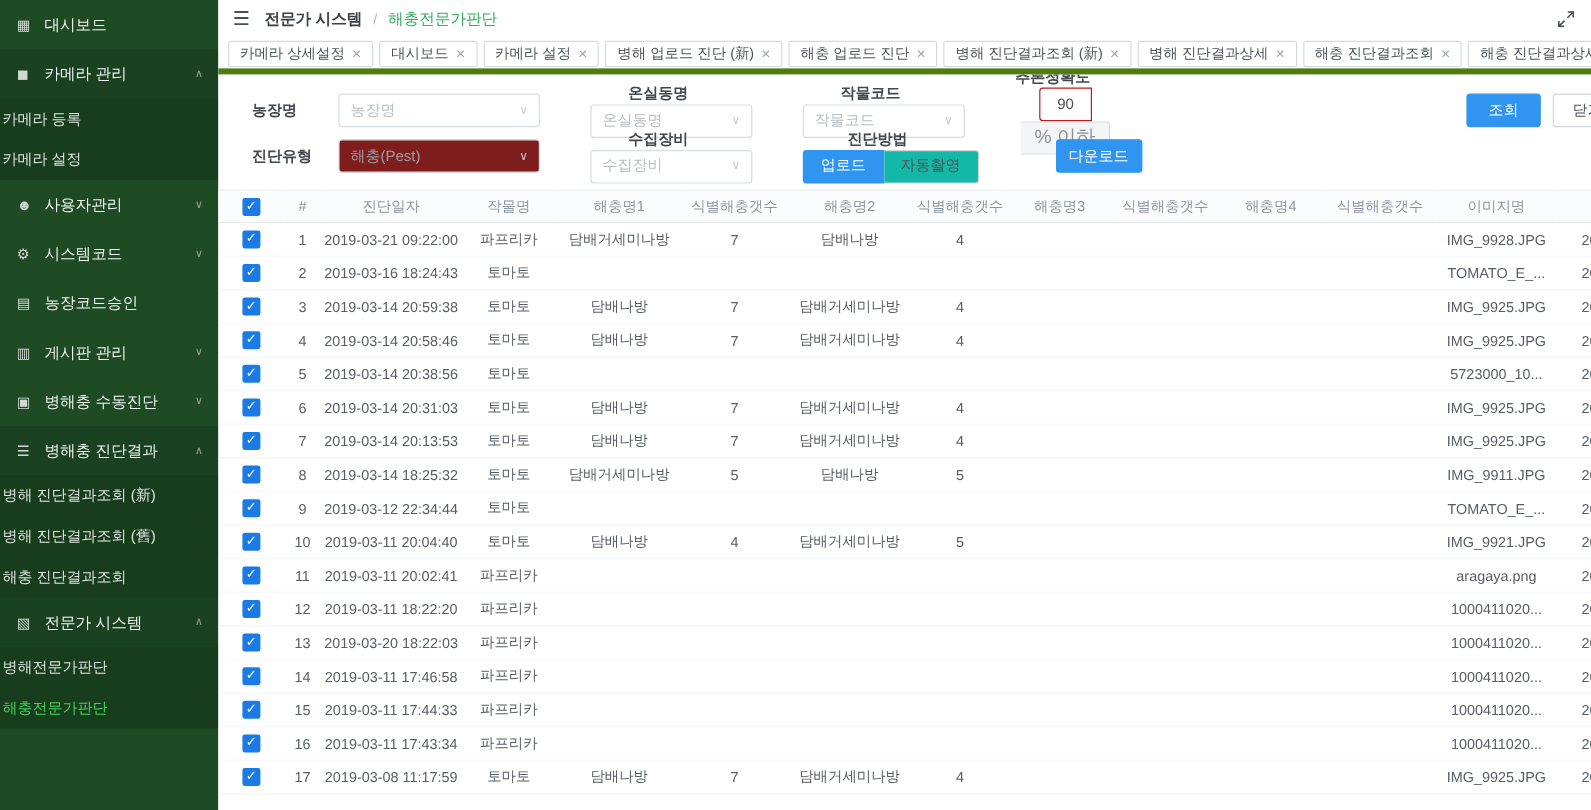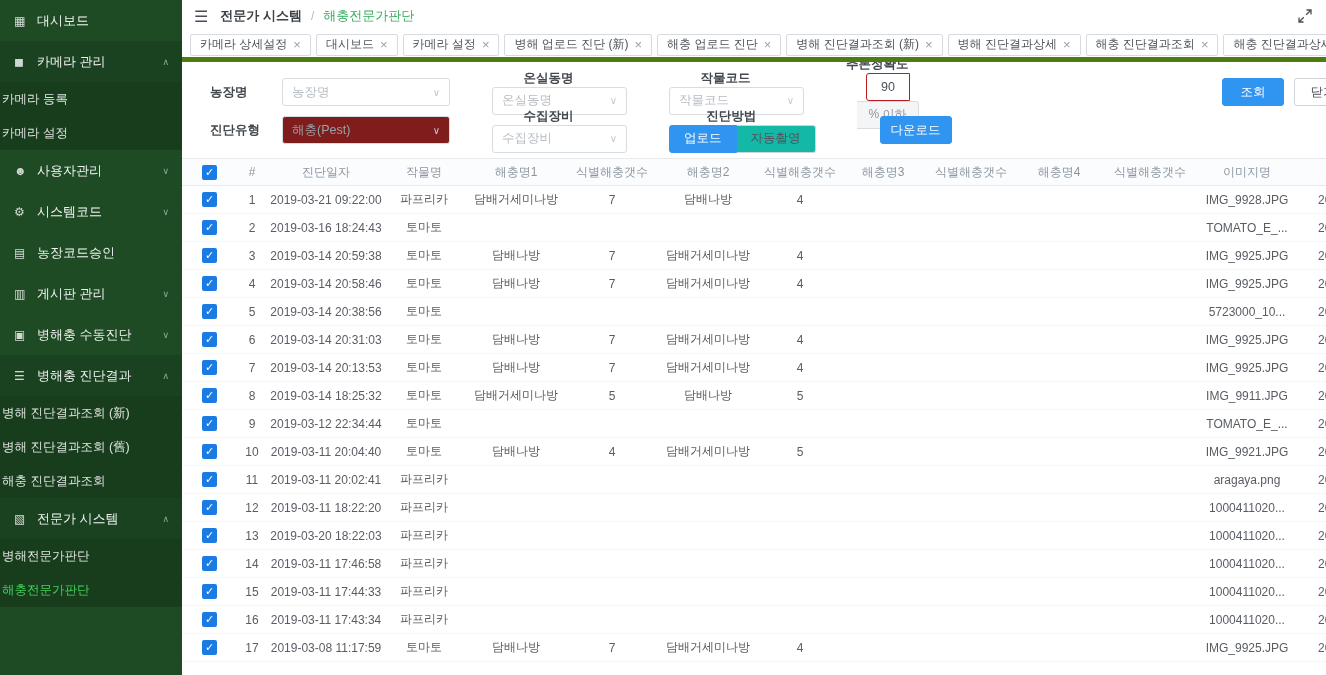--- a/index.html
+++ b/index.html
@@ -49,21 +49,21 @@
   .sel { height:28px; border:1px solid #d8dde2; border-radius:3px; background:#fff;
     display:flex; align-items:center; justify-content:space-between; padding:0 9px;
     font-size:12.5px; color:#b7bdc4; cursor:pointer; white-space:nowrap; }
   .sel-disabled { background:#7f1d1d; color:#9aa1a8; }
   .chev { color:#c3c9cf; font-size:10px; margin-left:8px; }
   .w168 { width:168px; } .w135 { width:135px; }
   .acc-input { width:44px; height:28px; border:1px solid #b91c1c; border-radius:3px 0 0 3px;
     text-align:center; font-size:12.5px; color:#495057; outline:none; }
   .acc-suffix { height:28px; display:flex; align-items:center; padding:0 11px;
     border:1px solid #d8dde2; border-left:none; border-radius:0 3px 3px 0;
-    background:#f3f5f6; color:#8c939a; font-size:12px; white-space:nowrap; }
+    background:#f3f5f6; color:#8c939a; font-size:16px; white-space:nowrap; }
   .btn { height:28px; border-radius:3px; font-size:12.5px; display:inline-flex;
     align-items:center; justify-content:center; cursor:pointer; white-space:nowrap; }
   .btn-blue { background:var(--accent-blue,#3094f1); border:1px solid var(--accent-blue,#3094f1); color:#fff; }
   .btn-outline { background:#fff; border:1px solid #d0d5da; color:#4e545b; }
   .btn-search { width:62px; margin-left:auto; }
   .btn-close { width:58px; margin-left:10px; margin-right:-26px; }
   .btn-download { width:72px; margin-left:64px; }
   .seg { display:flex; }
   .seg-btn { height:28px; padding:0 14px; font-size:12.5px; display:flex; align-items:center; cursor:pointer; }
   .seg-on { background:var(--accent-blue,#3094f1); border:1px solid var(--accent-blue,#3094f1);

